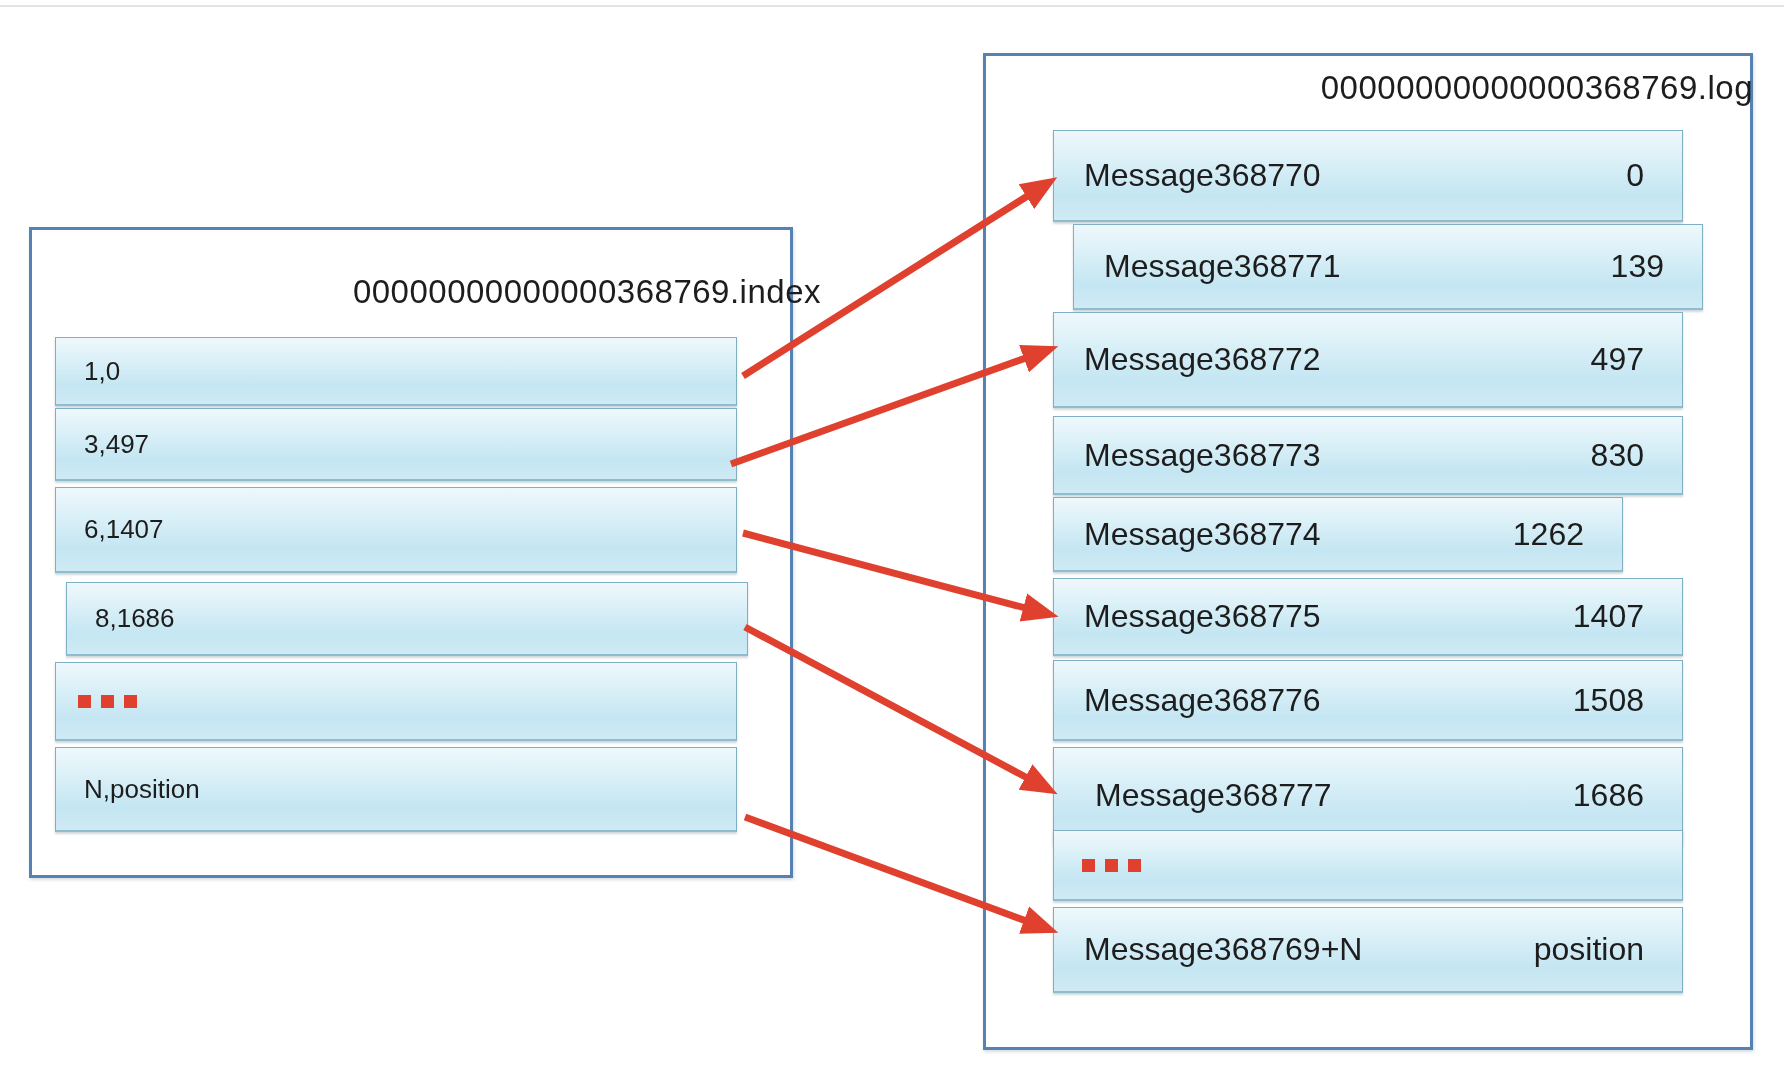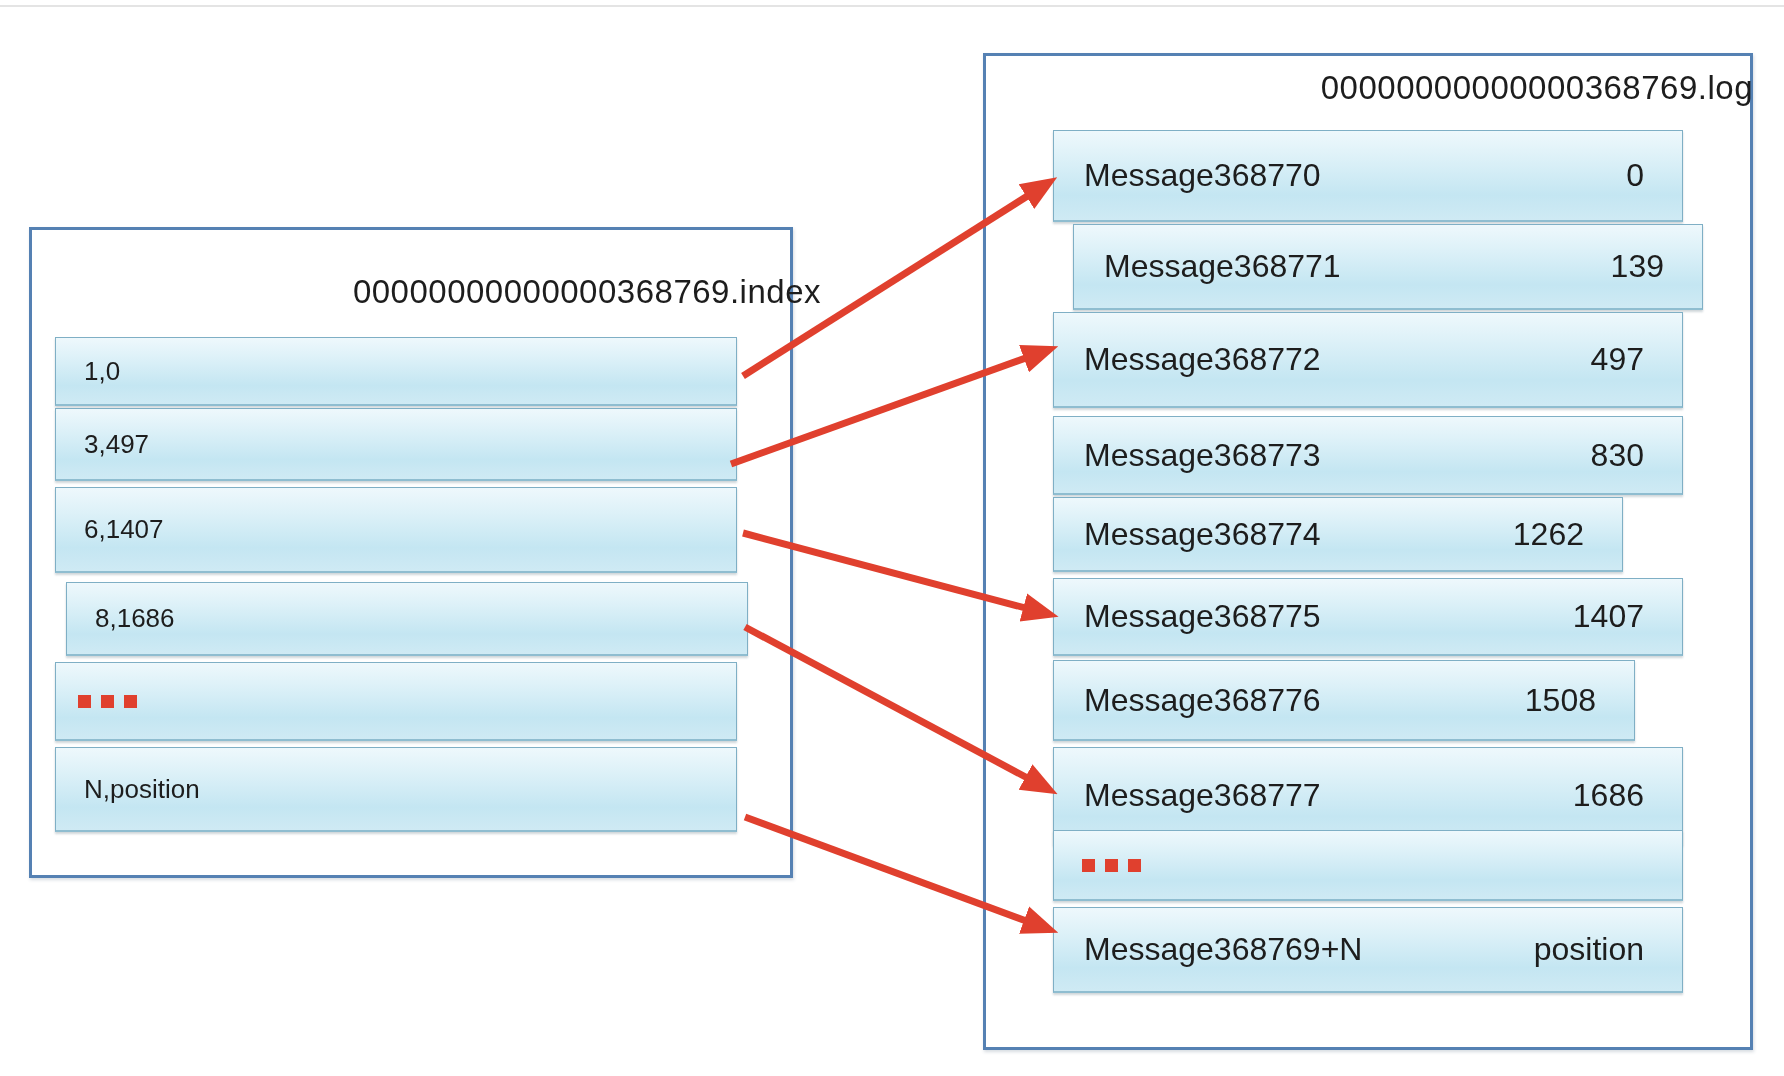--- a/index.html
+++ b/index.html
@@ -81,25 +81,25 @@
       <span class="value">830</span>
     </div>
     <div class="row log" style="left: 1053px; top: 497px; width: 570px; height: 75px;">
       <span class="label">Message368774</span>
       <span class="value">1262</span>
     </div>
     <div class="row log" style="left: 1053px; top: 578px; width: 630px; height: 78px;">
       <span class="label">Message368775</span>
       <span class="value">1407</span>
     </div>
-    <div class="row log" style="left: 1053px; top: 660px; width: 582px; height: 81px; text-align: center;">
+    <div class="row log" style="left: 1053px; top: 660px; width: 630px; height: 81px; text-align: center;">
       <span class="label">Message368776</span>
       <span class="value">1508</span>
     </div>
-    <div class="row log" style="left: 1053px; top: 747px; width: 630px; height: 98px;">
+    <div class="row log" style="left: 1053px; top: 747px; width: 630px; height: 98px; padding-left: 11px;">
       <span class="label">Message368777</span>
       <span class="value">1686</span>
     </div>
     <div class="row log" style="left: 1053px; top: 830px; width: 630px; height: 71px;">
       <div class="dots">
         <div class="dot"></div>
         <div class="dot"></div>
         <div class="dot"></div>
       </div>
     </div>

